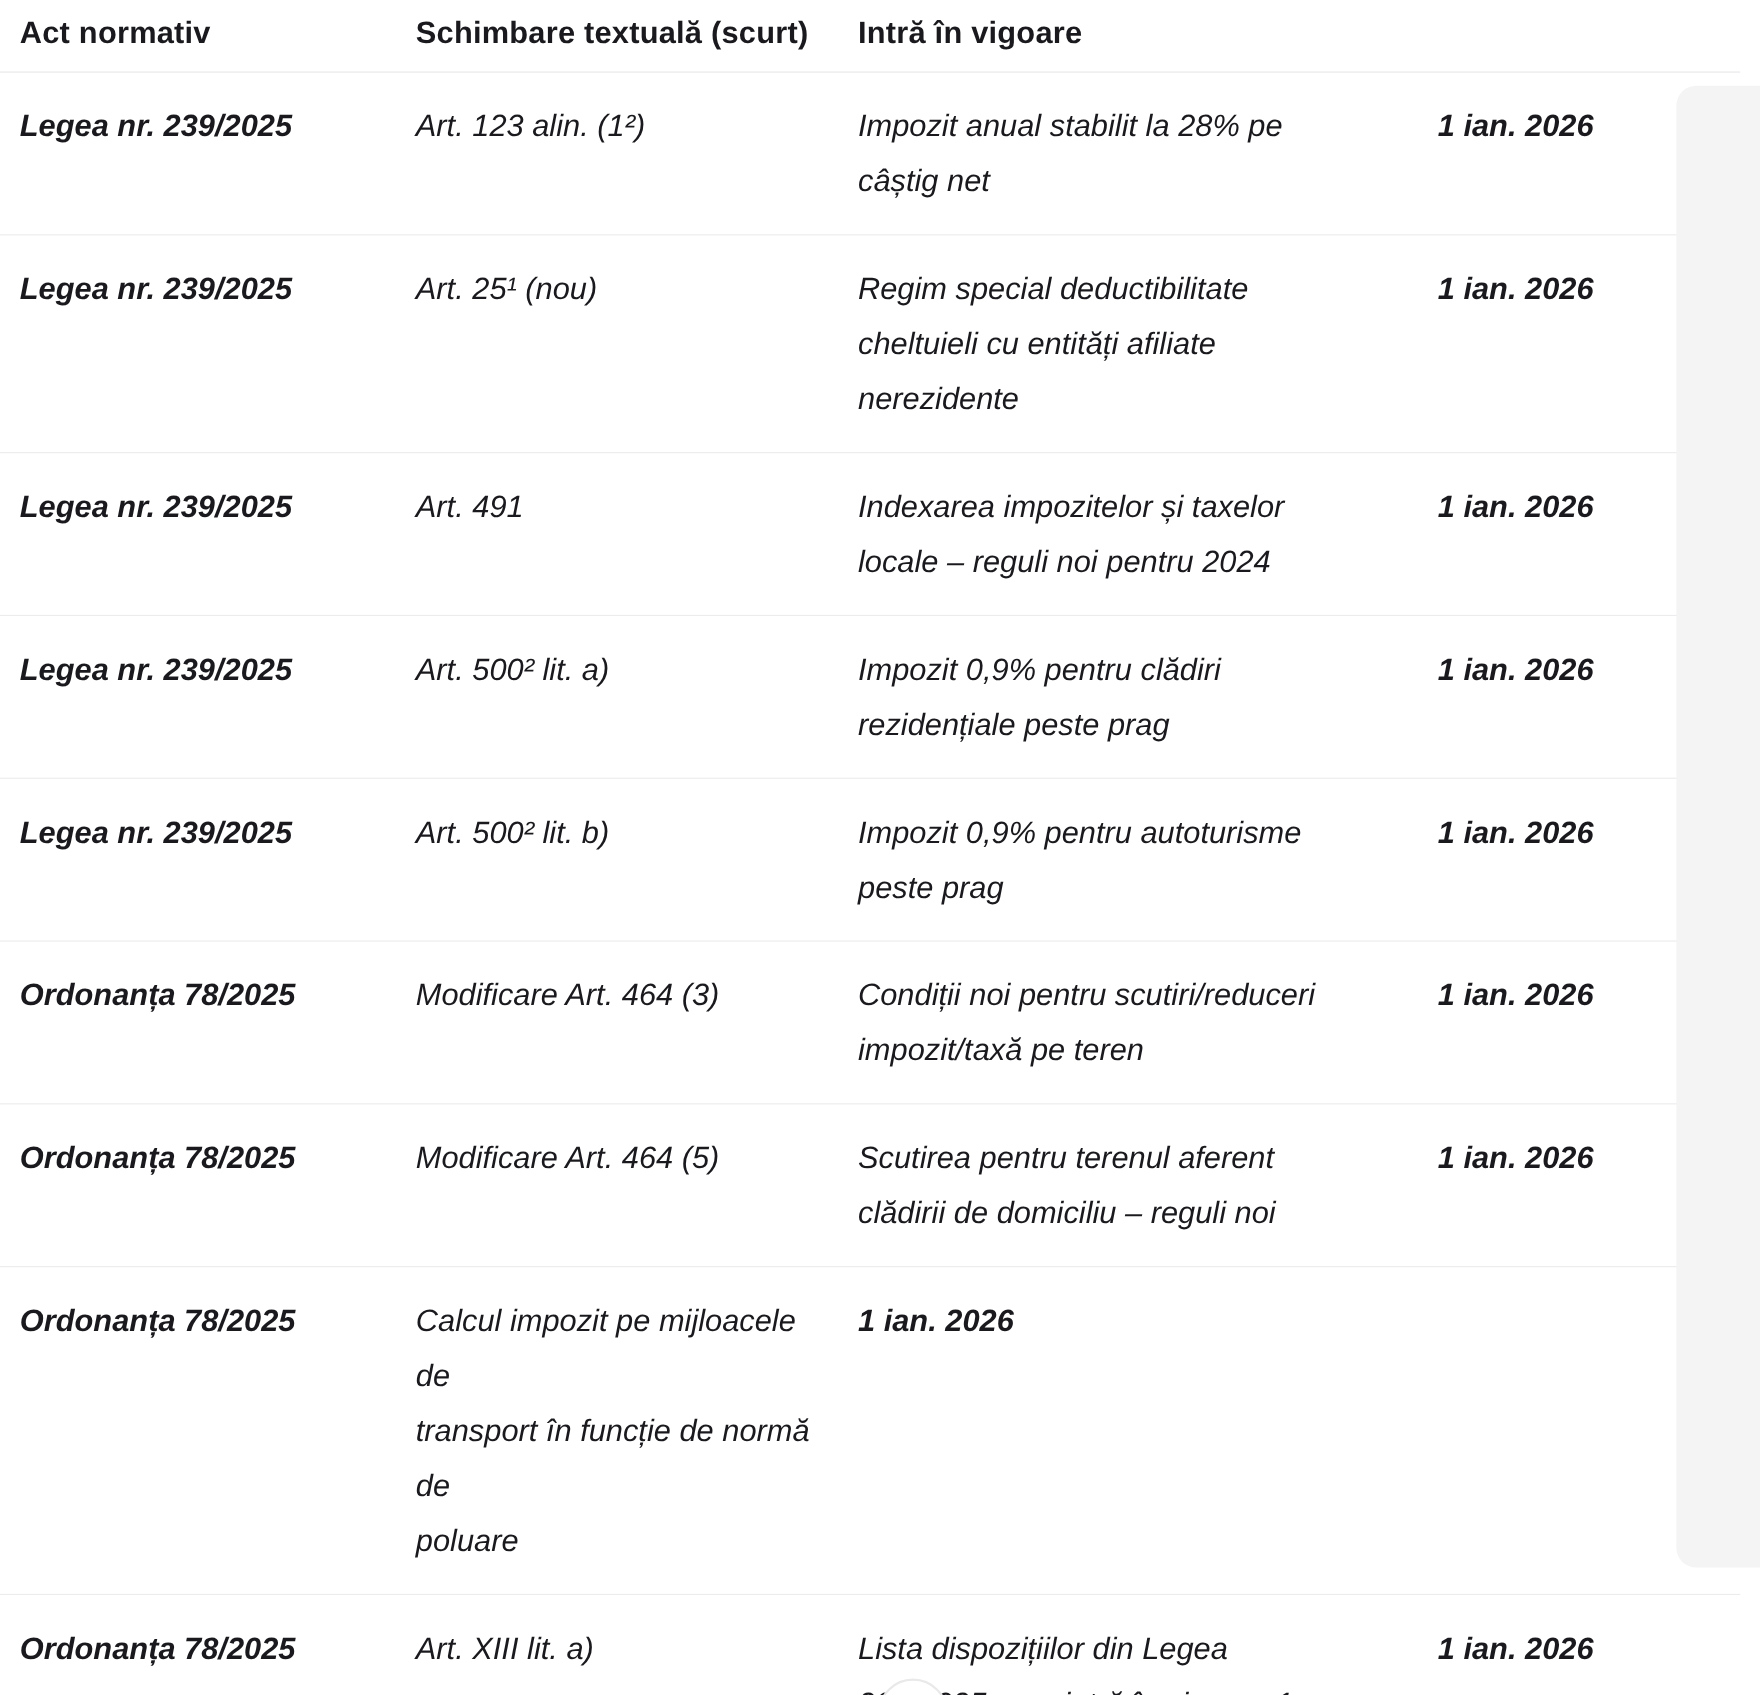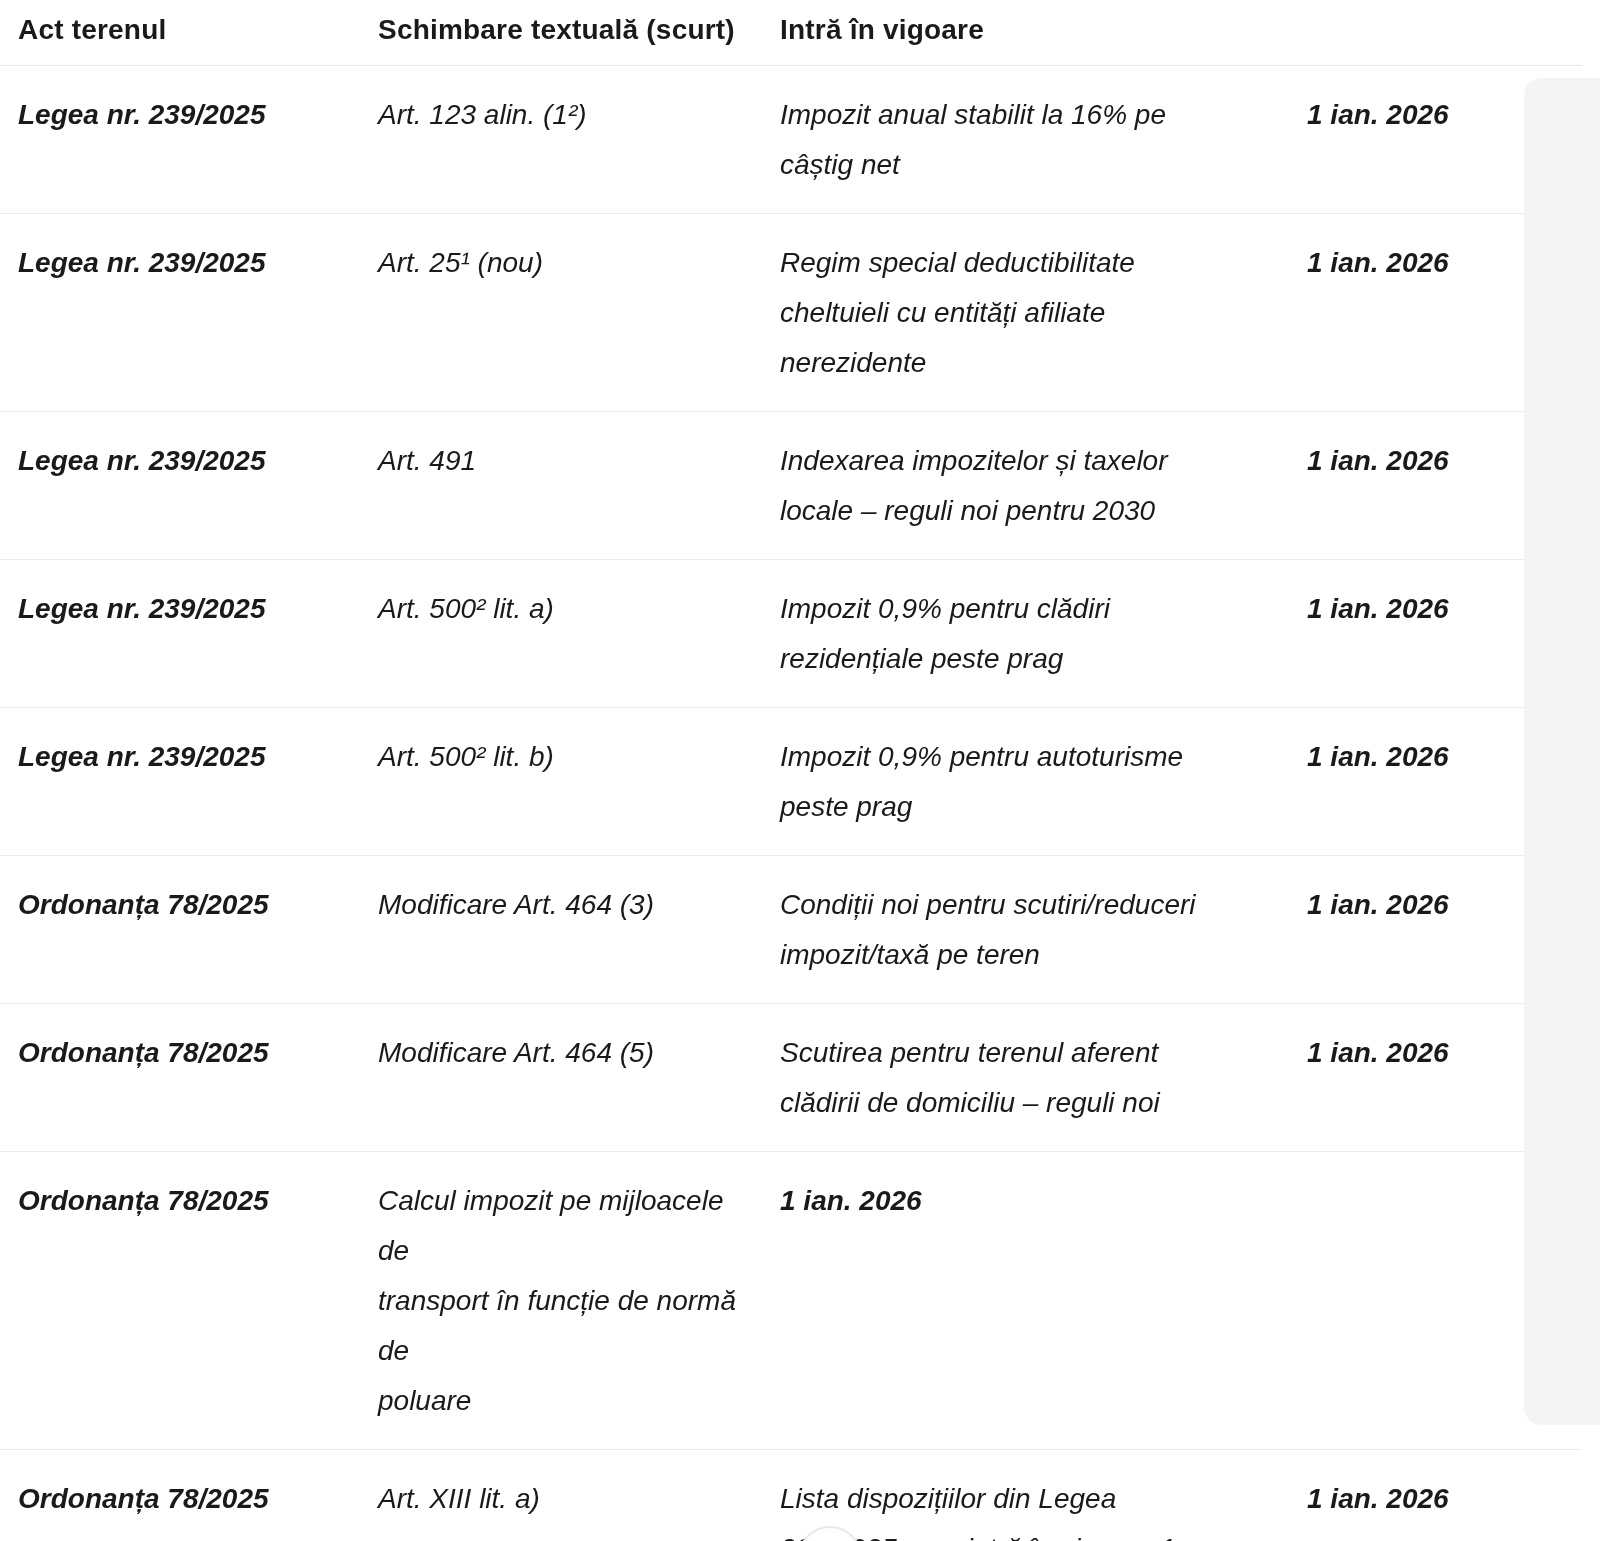--- a/index.html
+++ b/index.html
@@ -84,47 +84,47 @@
     border: 2px solid #e9e9e9;
     box-sizing: border-box;
   }
 </style>
 </head>
 <body style="--text: #1a1a1e; --divider: #ececee; --divider-strong: #e7e7e9; --scrollbar: #f4f4f5; background: rgb(255, 255, 255);">
 
 <div class="table">
 
   <div class="thead">
-    <div class="th">Act terenul</div>
+    <div class="th">Act normativ</div>
     <div class="th">Schimbare textuală (scurt)</div>
     <div class="th">Intră în vigoare</div>
   </div>
 
   <div class="tr">
     <div class="td act">Legea nr. 239/2025</div>
     <div class="td articol">Art. 123 alin. (1²)</div>
-    <div class="td schimbare">Impozit anual stabilit la 16% pe
+    <div class="td schimbare">Impozit anual stabilit la 28% pe
 câștig net</div>
     <div class="td vigoare">1 ian. 2026</div>
   </div>
 
   <div class="tr">
     <div class="td act">Legea nr. 239/2025</div>
     <div class="td articol">Art. 25¹ (nou)</div>
     <div class="td schimbare">Regim special deductibilitate
 cheltuieli cu entități afiliate
 nerezidente</div>
     <div class="td vigoare">1 ian. 2026</div>
   </div>
 
   <div class="tr">
     <div class="td act">Legea nr. 239/2025</div>
     <div class="td articol">Art. 491</div>
     <div class="td schimbare">Indexarea impozitelor și taxelor
-locale – reguli noi pentru 2030</div>
+locale – reguli noi pentru 2024</div>
     <div class="td vigoare">1 ian. 2026</div>
   </div>
 
   <div class="tr">
     <div class="td act">Legea nr. 239/2025</div>
     <div class="td articol">Art. 500² lit. a)</div>
     <div class="td schimbare">Impozit 0,9% pentru clădiri
 rezidențiale peste prag</div>
     <div class="td vigoare">1 ian. 2026</div>
   </div>

